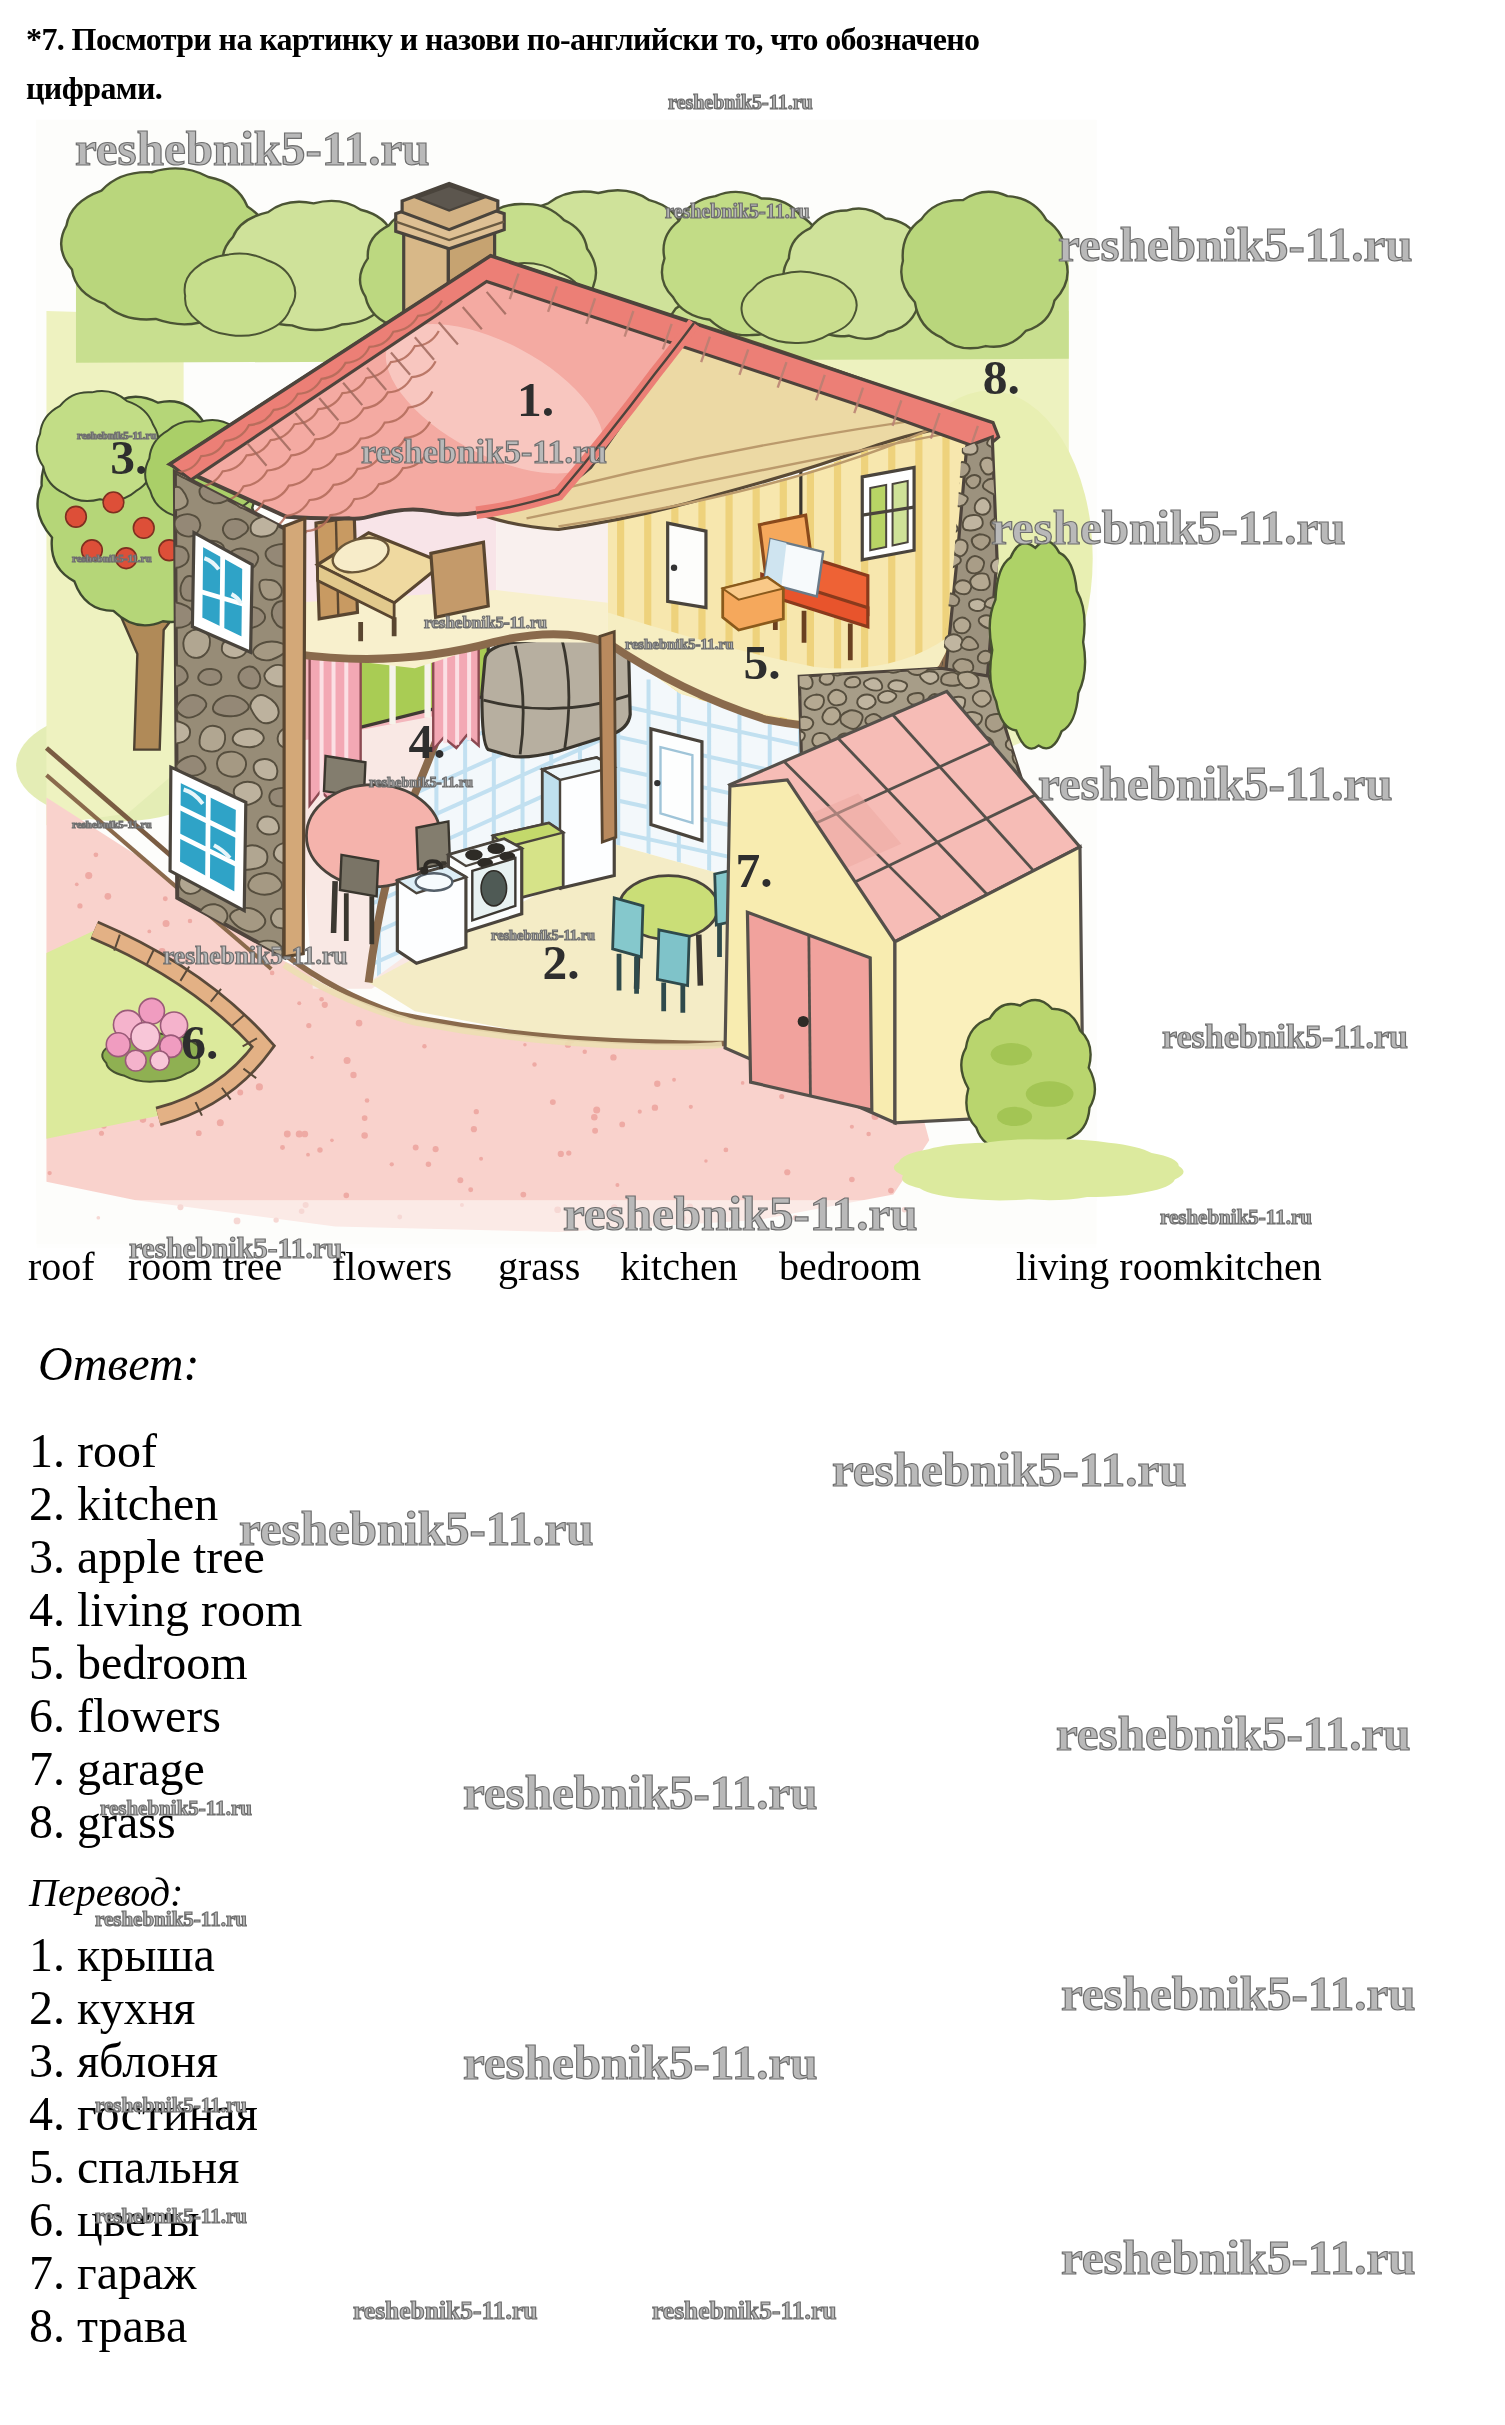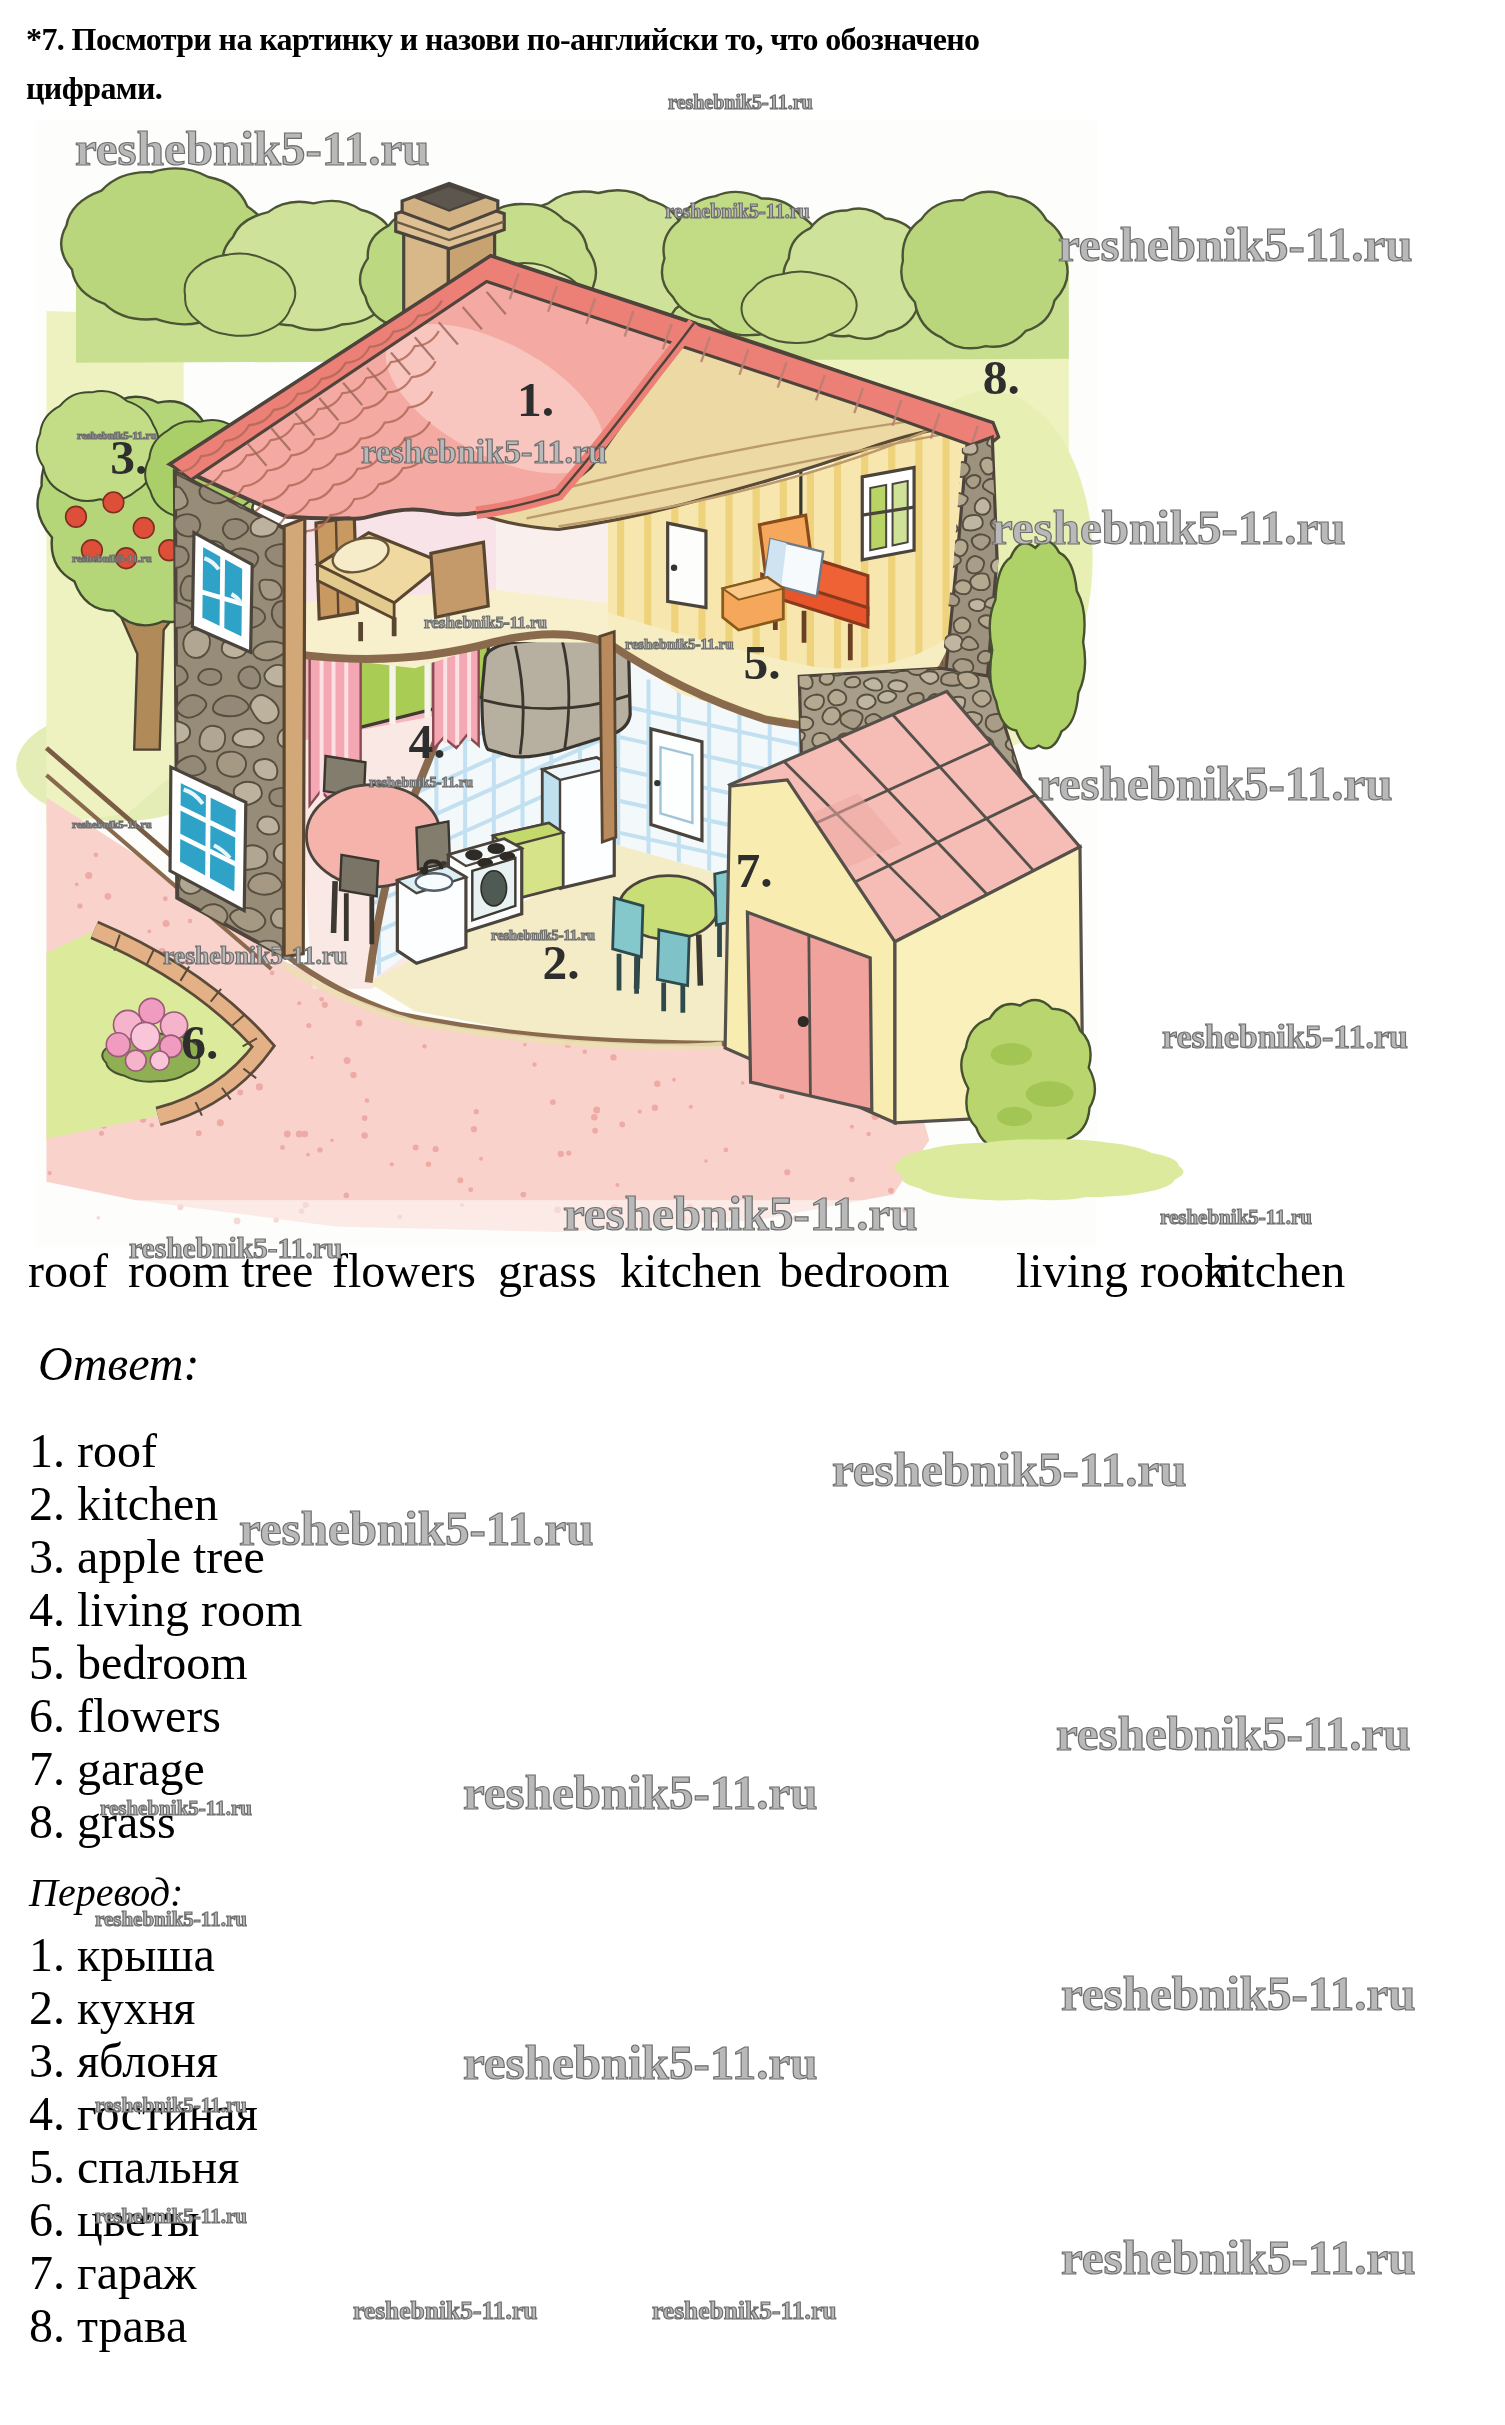--- a/index.html
+++ b/index.html
@@ -894,21 +894,21 @@
 <div class="wm" style="left:100px;top:1796px;font-size:21px">reshebnik5-11.ru</div>
 <div class="wm" style="left:95px;top:1907px;font-size:21px">reshebnik5-11.ru</div>
 <div class="wm" style="left:1061px;top:1965px;font-size:49px">reshebnik5-11.ru</div>
 <div class="wm" style="left:463px;top:2034px;font-size:49px">reshebnik5-11.ru</div>
 <div class="wm" style="left:95px;top:2093px;font-size:21px">reshebnik5-11.ru</div>
 <div class="wm" style="left:95px;top:2204px;font-size:21px">reshebnik5-11.ru</div>
 <div class="wm" style="left:1061px;top:2229px;font-size:49px">reshebnik5-11.ru</div>
 <div class="wm" style="left:353px;top:2296px;font-size:25.5px">reshebnik5-11.ru</div>
 <div class="wm" style="left:652px;top:2296px;font-size:25.5px">reshebnik5-11.ru</div>
 
-<div class="lbl" style="top:1243px;left:0;width:1420px;height:53px;font-size:48px">
+<div class="lbl" style="top:1243px;left:0;width:1420px;height:53px;font-size:40px">
 <span style="position:absolute;left:28px">roof</span>
     <span style="position:absolute;left:128px">room tree</span>
     <span style="position:absolute;left:332px">flowers</span>
     <span style="position:absolute;left:498px">grass</span>
     <span style="position:absolute;left:620px">kitchen</span>
     <span style="position:absolute;left:779px">bedroom</span>
     <span style="position:absolute;left:1016px">living room</span>
     <span style="position:absolute;left:1204px">kitchen</span>
 </div>
 

